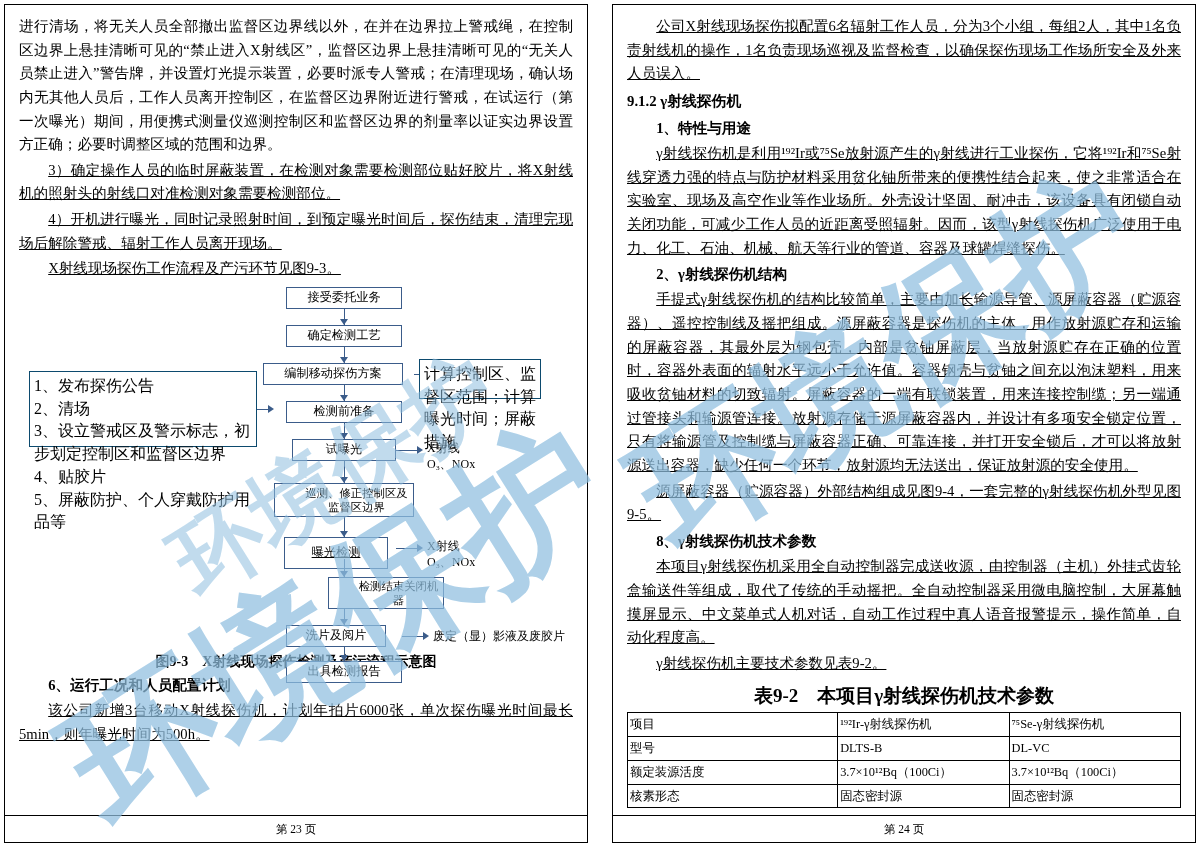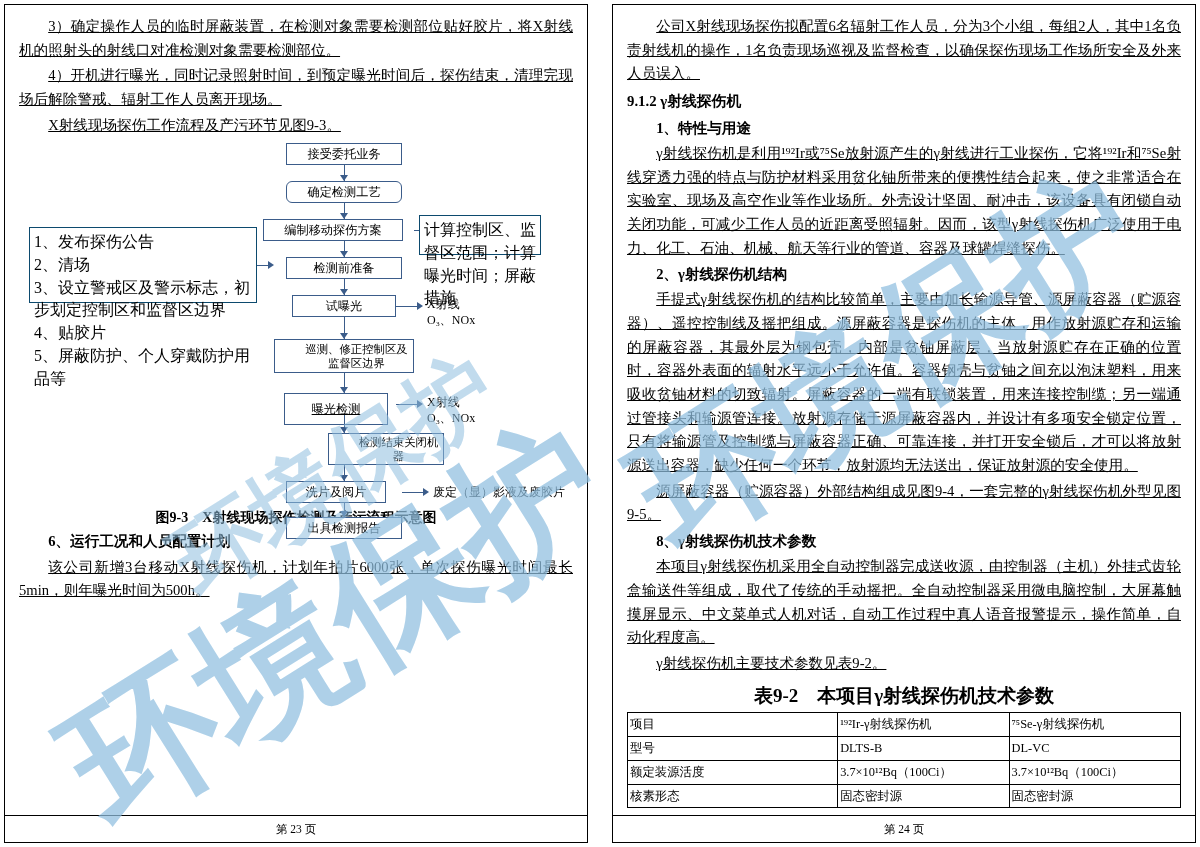--- a/index.html
+++ b/index.html
@@ -59,31 +59,32 @@
   }
   .wm .w1{left:30px;top:700px;font-size:150px;transform:rotate(-32deg);}
   .wm .w2{left:600px;top:430px;font-size:140px;transform:rotate(-32deg);}
   .wm .w3{left:150px;top:520px;font-size:90px;transform:rotate(-32deg);opacity:.55;}
 </style>
 </head>
 <body>
 
 <div class="page" id="page-left">
   <div class="inner">
+    <p>进行清场，将无关人员全部撤出监督区边界线以外，在并在边界拉上警戒绳，在控制区边界上悬挂清晰可见的“禁止进入X射线区”，监督区边界上悬挂清晰可见的“无关人员禁止进入”警告牌，并设置灯光提示装置，必要时派专人警戒；在清理现场，确认场内无其他人员后，工作人员离开控制区，在监督区边界附近进行警戒，在试运行（第一次曝光）期间，用便携式测量仪巡测控制区和监督区边界的剂量率以证实边界设置方正确；必要时调整区域的范围和边界。</p>
     <p class="ind">3）确定操作人员的临时屏蔽装置，在检测对象需要检测部位贴好胶片，将X射线机的照射头的射线口对准检测对象需要检测部位。</p>
     <p class="ind">4）开机进行曝光，同时记录照射时间，到预定曝光时间后，探伤结束，清理完现场后解除警戒、辐射工作人员离开现场。</p>
     <p class="ind">X射线现场探伤工作流程及产污环节见图9-3。</p>
 
     <div class="flow">
 
       <div class="node" style="left:267px;top:0px;width:116px;height:22px;">接受委托业务</div>
       <div class="vline" style="left:325px;top:22px;height:16px;"></div>
       <div class="arrow-d" style="left:321px;top:32px;"></div>
 
-      <div class="node" style="left:267px;top:38px;width:116px;height:22px;border-radius:6px;">确定检测工艺</div>
+      <div class="node" style="left:267px;top:38px;width:116px;height:22px;">确定检测工艺</div>
       <div class="vline" style="left:325px;top:60px;height:16px;"></div>
       <div class="arrow-d" style="left:321px;top:70px;"></div>
 
       <div class="node" style="left:244px;top:76px;width:140px;height:22px;">编制移动探伤方案</div>
       <div class="vline" style="left:325px;top:98px;height:16px;"></div>
       <div class="arrow-d" style="left:321px;top:108px;"></div>
 
       <div class="node" style="left:267px;top:114px;width:116px;height:22px;">检测前准备</div>
       <div class="vline" style="left:325px;top:136px;height:16px;"></div>
       <div class="arrow-d" style="left:321px;top:146px;"></div>

